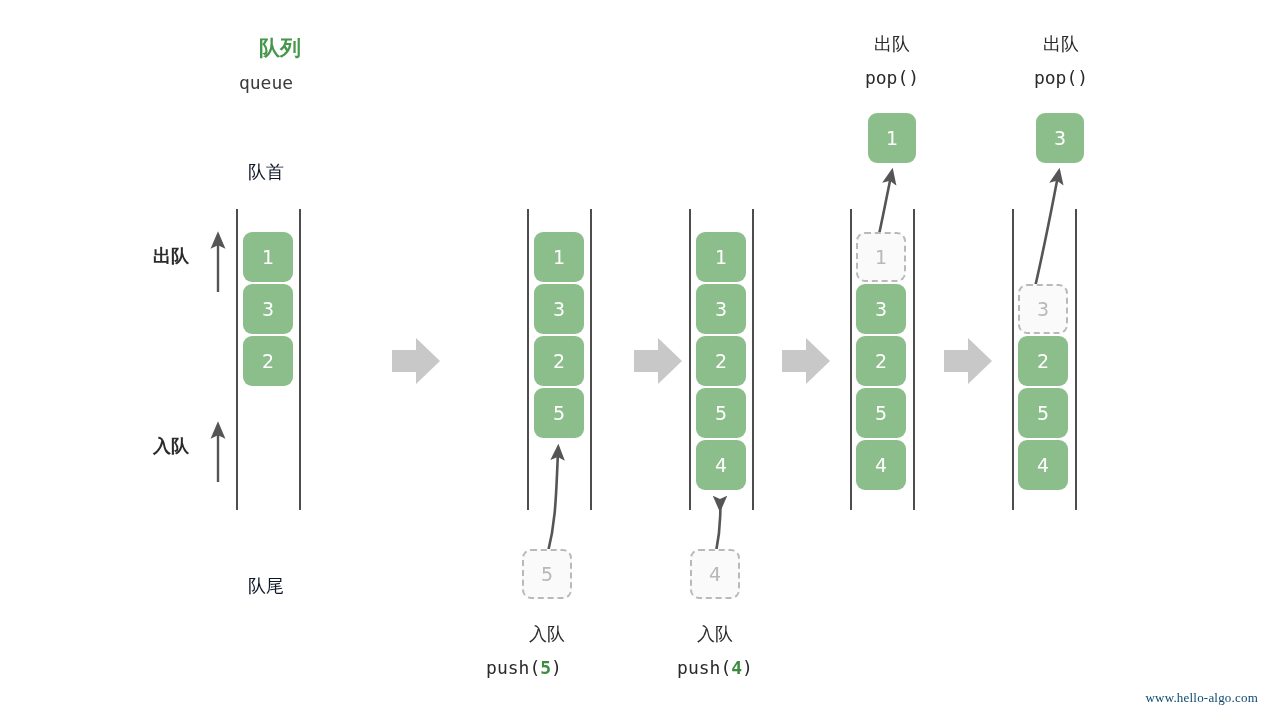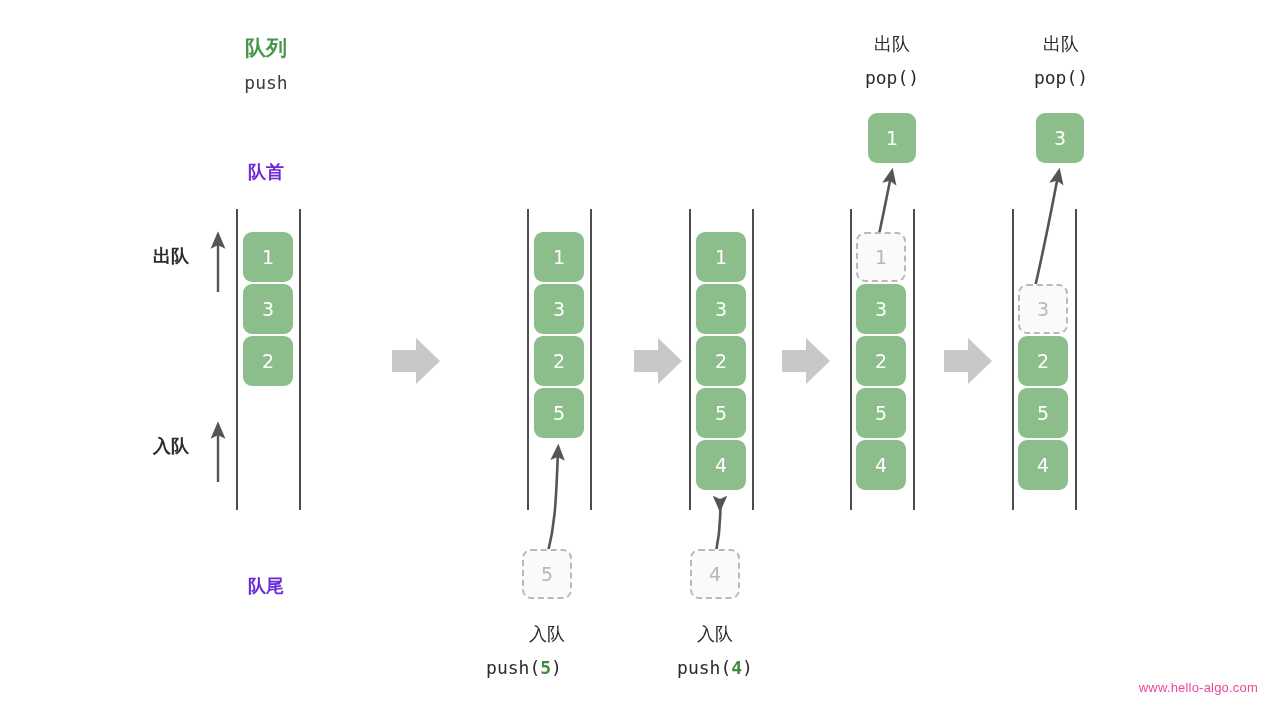--- a/index.html
+++ b/index.html
@@ -64,31 +64,31 @@
     font-weight: bold;
   }
   .side-label {
     font-size: 18px;
     font-weight: bold;
     color: #2b2b2b;
     text-align: center;
   }
   .end-label {
     font-size: 18px;
-    font-weight: bold;
-    color: #6d28d9;
+    font-weight: normal;
+    color: #0f172a;
     text-align: center;
   }
   .watermark {
     position: absolute;
     right: 22px;
-    bottom: 25px;
+    bottom: 14px;
     font-size: 13px;
-    font-family: Liberation Sans, sans-serif;
-    color: #ec4899;
+    font-family: Liberation Serif, serif;
+    color: #0c4a6e;
     letter-spacing: 0.2px;
   }
 
   
   .cell {
     position: absolute;
     width: 50px;
     height: 50px;
     border-radius: 9px;
     box-sizing: border-box;
@@ -172,22 +172,22 @@
 
     <g>
       <path d="M876,248 C882,222 886,200 891,176" stroke="#555555" stroke-width="2.6" fill="none" marker-end="url(#headDark)"></path>
     </g>
 
     <g>
       <path d="M1032,300 C1044,250 1052,206 1058,176" stroke="#555555" stroke-width="2.6" fill="none" marker-end="url(#headDark)"></path>
     </g>
   </svg>
 
-  <div class="lbl title-cn" style="left:206px; top:34px; width:120px;">队列</div>
-  <div class="lbl title-en" style="left:206px; top:72px; width:120px;">push</div>
+  <div class="lbl title-cn" style="left:220px; top:34px; width:120px;">队列</div>
+  <div class="lbl title-en" style="left:206px; top:72px; width:120px;">queue</div>
 
   <div class="lbl end-label" style="left:206px; top:160px; width:120px;">队首</div>
   <div class="lbl end-label" style="left:206px; top:574px; width:120px;">队尾</div>
 
   <div class="lbl side-label" style="left:140px; top:244px; width:62px;">出队</div>
   <div class="lbl side-label" style="left:140px; top:434px; width:62px;">入队</div>
 
   <div>
     <div class="rail" style="left:236px; top:209px; height:301px;"></div>
     <div class="rail" style="left:299px; top:209px; height:301px;"></div>

